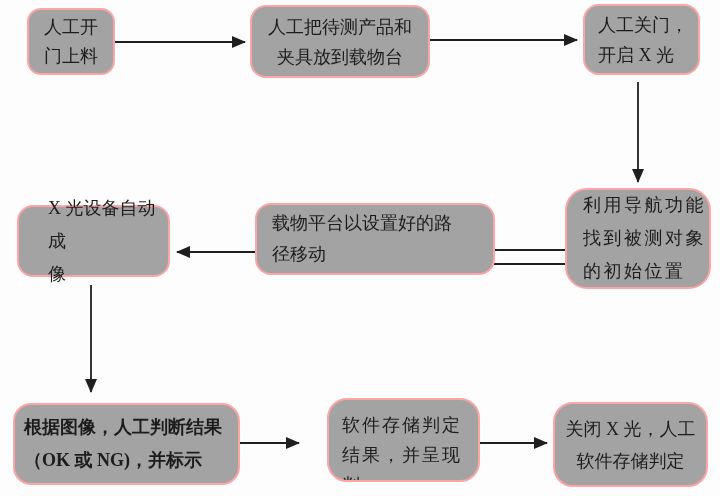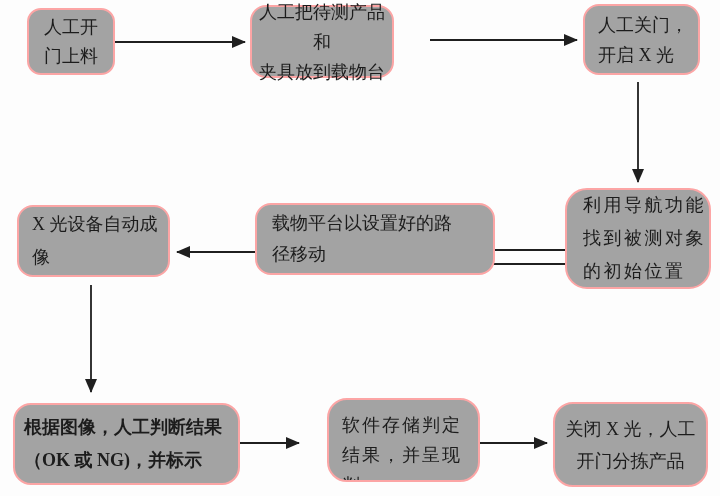--- a/index.html
+++ b/index.html
@@ -35,25 +35,25 @@
     font-size: 18px;
     white-space: pre-line;
     display: flex;
     flex-direction: column;
     justify-content: center;
   }
   .node .txt { display: block; width: 100%; }
   .centered { text-align: center; align-items: center; }
 
   .n-load          { left: 27px;  top: 8px;   width: 88px;  height: 67px;  border-radius: 14px; line-height: 29px; }
-  .n-place         { left: 250px; top: 5px;   width: 144px; height: 73px;  border-radius: 16px; line-height: 30px; }
+  .n-place         { left: 250px; top: 5px;   width: 180px; height: 73px;  border-radius: 16px; line-height: 30px; }
   .n-close-door    { left: 583px; top: 4px;   width: 117px; height: 71px;  border-radius: 16px; line-height: 30px; padding-left: 13px; }
   .n-navigate      { left: 565px; top: 188px; width: 146px; height: 101px; border-radius: 22px; line-height: 33px; padding-left: 16px; letter-spacing: 2.5px; }
   .n-platform-move { left: 255px; top: 203px; width: 240px; height: 72px;  border-radius: 16px; line-height: 31px; padding-left: 15px; }
-  .n-imaging       { left: 17px;  top: 205px; width: 153px; height: 72px;  border-radius: 16px; line-height: 33px; padding-left: 13px; }
+  .n-imaging       { left: 17px;  top: 205px; width: 153px; height: 72px;  border-radius: 16px; line-height: 33px; padding-left: 29px; }
   .n-judge         { left: 13px;  top: 403px; width: 227px; height: 82px;  border-radius: 18px; line-height: 33px; padding-left: 9px; font-weight: bold; }
   .n-store         { left: 305px; top: 398px; width: 153px; height: 84px;  border-radius: 20px; line-height: 30px; padding-left: 13px; padding-top: 10px; letter-spacing: 2px; justify-content: flex-start; overflow: hidden; margin-left: 22px; }
   .n-unload        { left: 553px; top: 402px; width: 155px; height: 85px;  border-radius: 20px; line-height: 32px; }
 </style>
 </head>
 <body>
 
 <div class="page">
 
   <svg class="connectors" viewBox="0 0 720 496" xmlns="http://www.w3.org/2000/svg">
@@ -110,16 +110,16 @@
   </div>
 
   <div class="node n-store">
     <span class="txt">软件存储判定
 结果，并呈现判
 定结果图</span>
   </div>
 
   <div class="node n-unload centered">
     <span class="txt">关闭 X 光，人工
-开门分拣产品</span>
+软件存储判定</span>
   </div>
 
 </div>
 
 </body></html>

